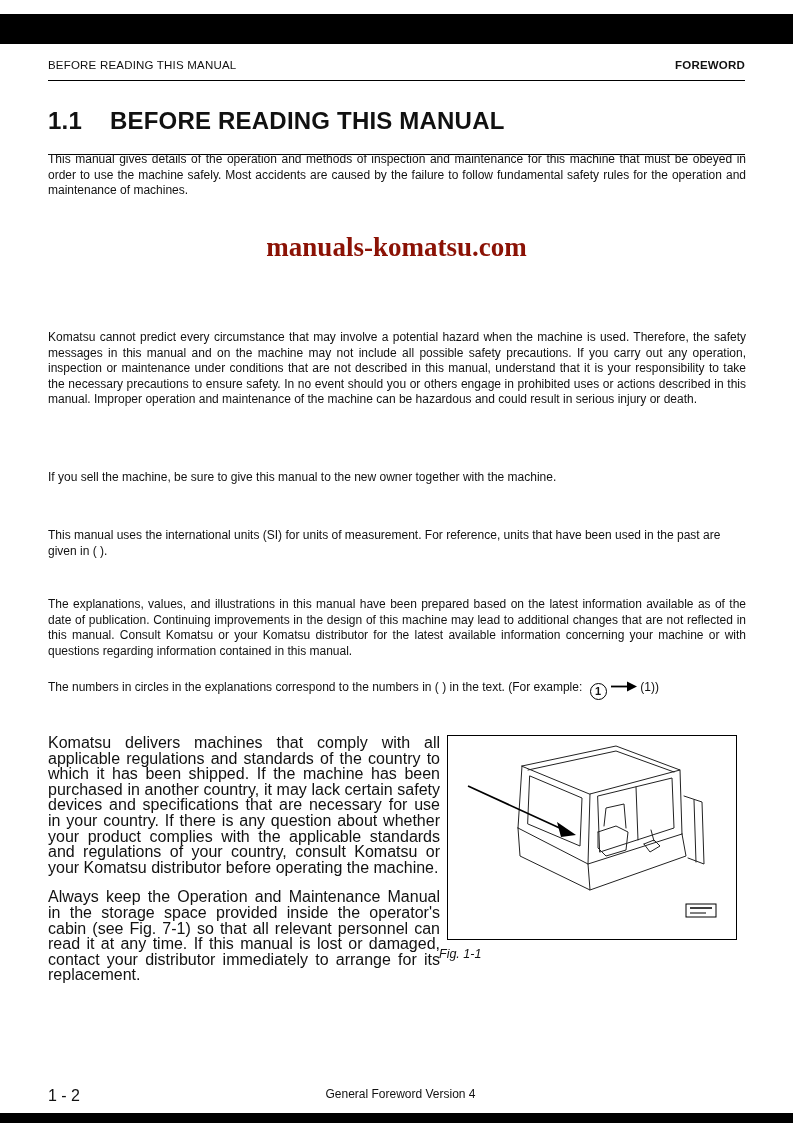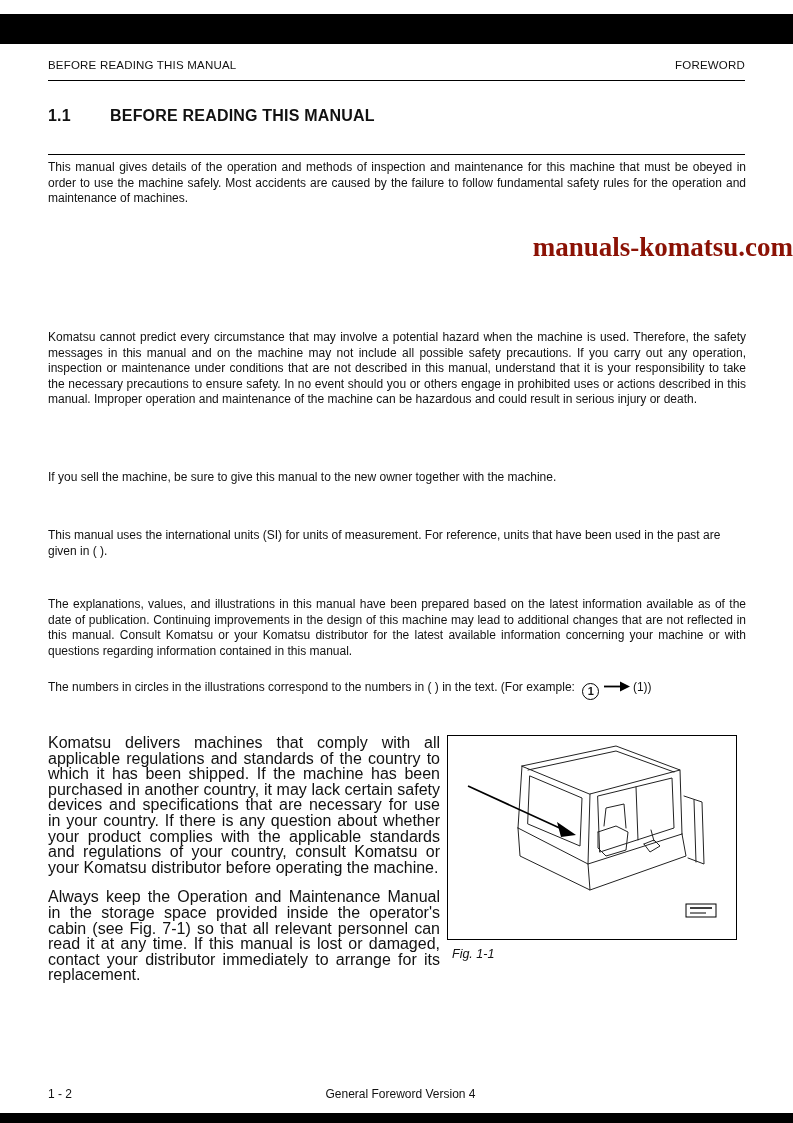--- a/index.html
+++ b/index.html
@@ -12,45 +12,45 @@
   }
   .bar { position:absolute; left:0; right:0; background:#000; }
   .bar.top { top:0; height:30px; }
   .bar.bottom { bottom:0; height:24px; }
 
   .header {
     position:absolute; top:45px; left:48px; right:48px;
     display:flex; justify-content:space-between;
     font-size:11.5px; letter-spacing:0.2px;
   }
-  .header .right { font-weight:normal; }
+  .header .right { font-weight:bold; }
 
   .rule { position:absolute; left:48px; right:48px; border-top:1px solid #000; }
   .rule.header-rule { top:66px; }
   .rule.title-rule { top:140px; }
 
   .title {
     position:absolute; top:93px; left:48px; right:48px;
-    font-size:16px; font-weight:bold; letter-spacing:0.2px; white-space:nowrap;
+    font-size:24px; font-weight:bold; letter-spacing:0.2px; white-space:nowrap;
   }
   .title .num { display:inline-block; width:62px; }
 
   .watermark {
     position:absolute; top:218px; left:0; right:0; text-align:center;
     font-family:"Liberation Serif", serif; font-weight:bold; font-size:27px;
     z-index:3; pointer-events:none;
   }
 
   .para {
     position:absolute; left:48px; width:698px;
     font-size:12px; line-height:15.6px; text-align:justify;
   }
   .para.left-align { text-align:left; }
 
-  .p1 { top:146px; }
+  .p1 { top:138px; }
   .p2 { top:243px; }
   .p3 { top:316px; }
   .p4 { top:456px; }
   .p5 { top:514px; }
   .p6 { top:583px; }
   .p7 { top:666px; white-space:nowrap; }
 
   .circle-num {
     display:inline-flex; align-items:center; justify-content:center;
     width:17px; height:17px; border:1.6px solid #000; border-radius:50%;
@@ -62,55 +62,55 @@
     position:absolute; left:48px; top:721px; width:392px;
     font-size:16px; line-height:15.6px; text-align:justify;
   }
   .col-left p + p { margin-top:14px; }
 
   .figure-box {
     position:absolute; left:447px; top:721px; width:290px; height:205px;
     border:1px solid #000; background:#fff;
   }
   .figure-caption {
-    position:absolute; left:452px; top:933px;
+    position:absolute; left:439px; top:933px;
     font-size:12.5px; font-style:italic;
   }
 
-  .footer-page   { position:absolute; left:48px; top:1073px; font-size:12px; }
+  .footer-page   { position:absolute; left:48px; top:1073px; font-size:16px; }
   .footer-center { position:absolute; left:8px; right:0; top:1073px; text-align:center; font-size:12px; }
 </style>
 </head>
 <body>
 
 <div class="page">
 
   <div class="bar top"></div>
 
   <div class="header">
     <span class="left">BEFORE READING THIS MANUAL</span>
     <span class="right">FOREWORD</span>
   </div>
   <div class="rule header-rule"></div>
 
   <h1 class="title">
     <span class="num">1.1</span><span>BEFORE READING THIS MANUAL</span>
   </h1>
   <div class="rule title-rule"></div>
 
-  <div class="watermark" style="color: rgb(139, 18, 5); text-align: right;">manuals-komatsu.com</div>
+  <div class="watermark" style="color: rgb(139, 18, 5);">manuals-komatsu.com</div>
 
   <p class="para p1">This manual gives details of the operation and methods of inspection and maintenance for this machine that must be obeyed in order to use the machine safely. Most accidents are caused by the failure to follow fundamental safety rules for the operation and maintenance of machines.</p>
   <p class="para p3">Komatsu cannot predict every circumstance that may involve a potential hazard when the machine is used. Therefore, the safety messages in this manual and on the machine may not include all possible safety precautions. If you carry out any operation, inspection or maintenance under conditions that are not described in this manual, understand that it is your responsibility to take the necessary precautions to ensure safety. In no event should you or others engage in prohibited uses or actions described in this manual. Improper operation and maintenance of the machine can be hazardous and could result in serious injury or death.</p>
   <p class="para p5 left-align">This manual uses the international units (SI) for units of measurement. For reference, units that have been used in the past are given in ( ).</p>
   <p class="para p4 left-align">If you sell the machine, be sure to give this manual to the new owner together with the machine.</p>
   <p class="para p6">The explanations, values, and illustrations in this manual have been prepared based on the latest information available as of the date of publication. Continuing improvements in the design of this machine may lead to additional changes that are not reflected in this manual. Consult Komatsu or your Komatsu distributor for the latest available information concerning your machine or with questions regarding information contained in this manual.</p>
 
   <p class="para p7 left-align">
-    <span>The numbers in circles in the illustrations correspond to the numbers in ( ) in the text. (For example:</span>
+    <span>The numbers in circles in the explanations correspond to the numbers in ( ) in the text. (For example:</span>
     <span class="circle-num">1</span>
     <svg class="arrow-svg" width="26" height="11" viewBox="0 0 26 11" aria-hidden="true">
       <line x1="0" y1="5.5" x2="17" y2="5.5" stroke="#000" stroke-width="1.8"></line>
       <polygon points="16,0.5 26,5.5 16,10.5" fill="#000"></polygon>
     </svg>
     <span>(1))</span>
   </p>
 
   <div class="col-left">
     <p>Komatsu delivers machines that comply with all applicable regulations and standards of the country to which it has been shipped. If the machine has been purchased in another country, it may lack certain safety devices and specifications that are necessary for use in your country. If there is any question about whether your product complies with the applicable standards and regulations of your country, consult Komatsu or your Komatsu distributor before operating the machine.</p>

